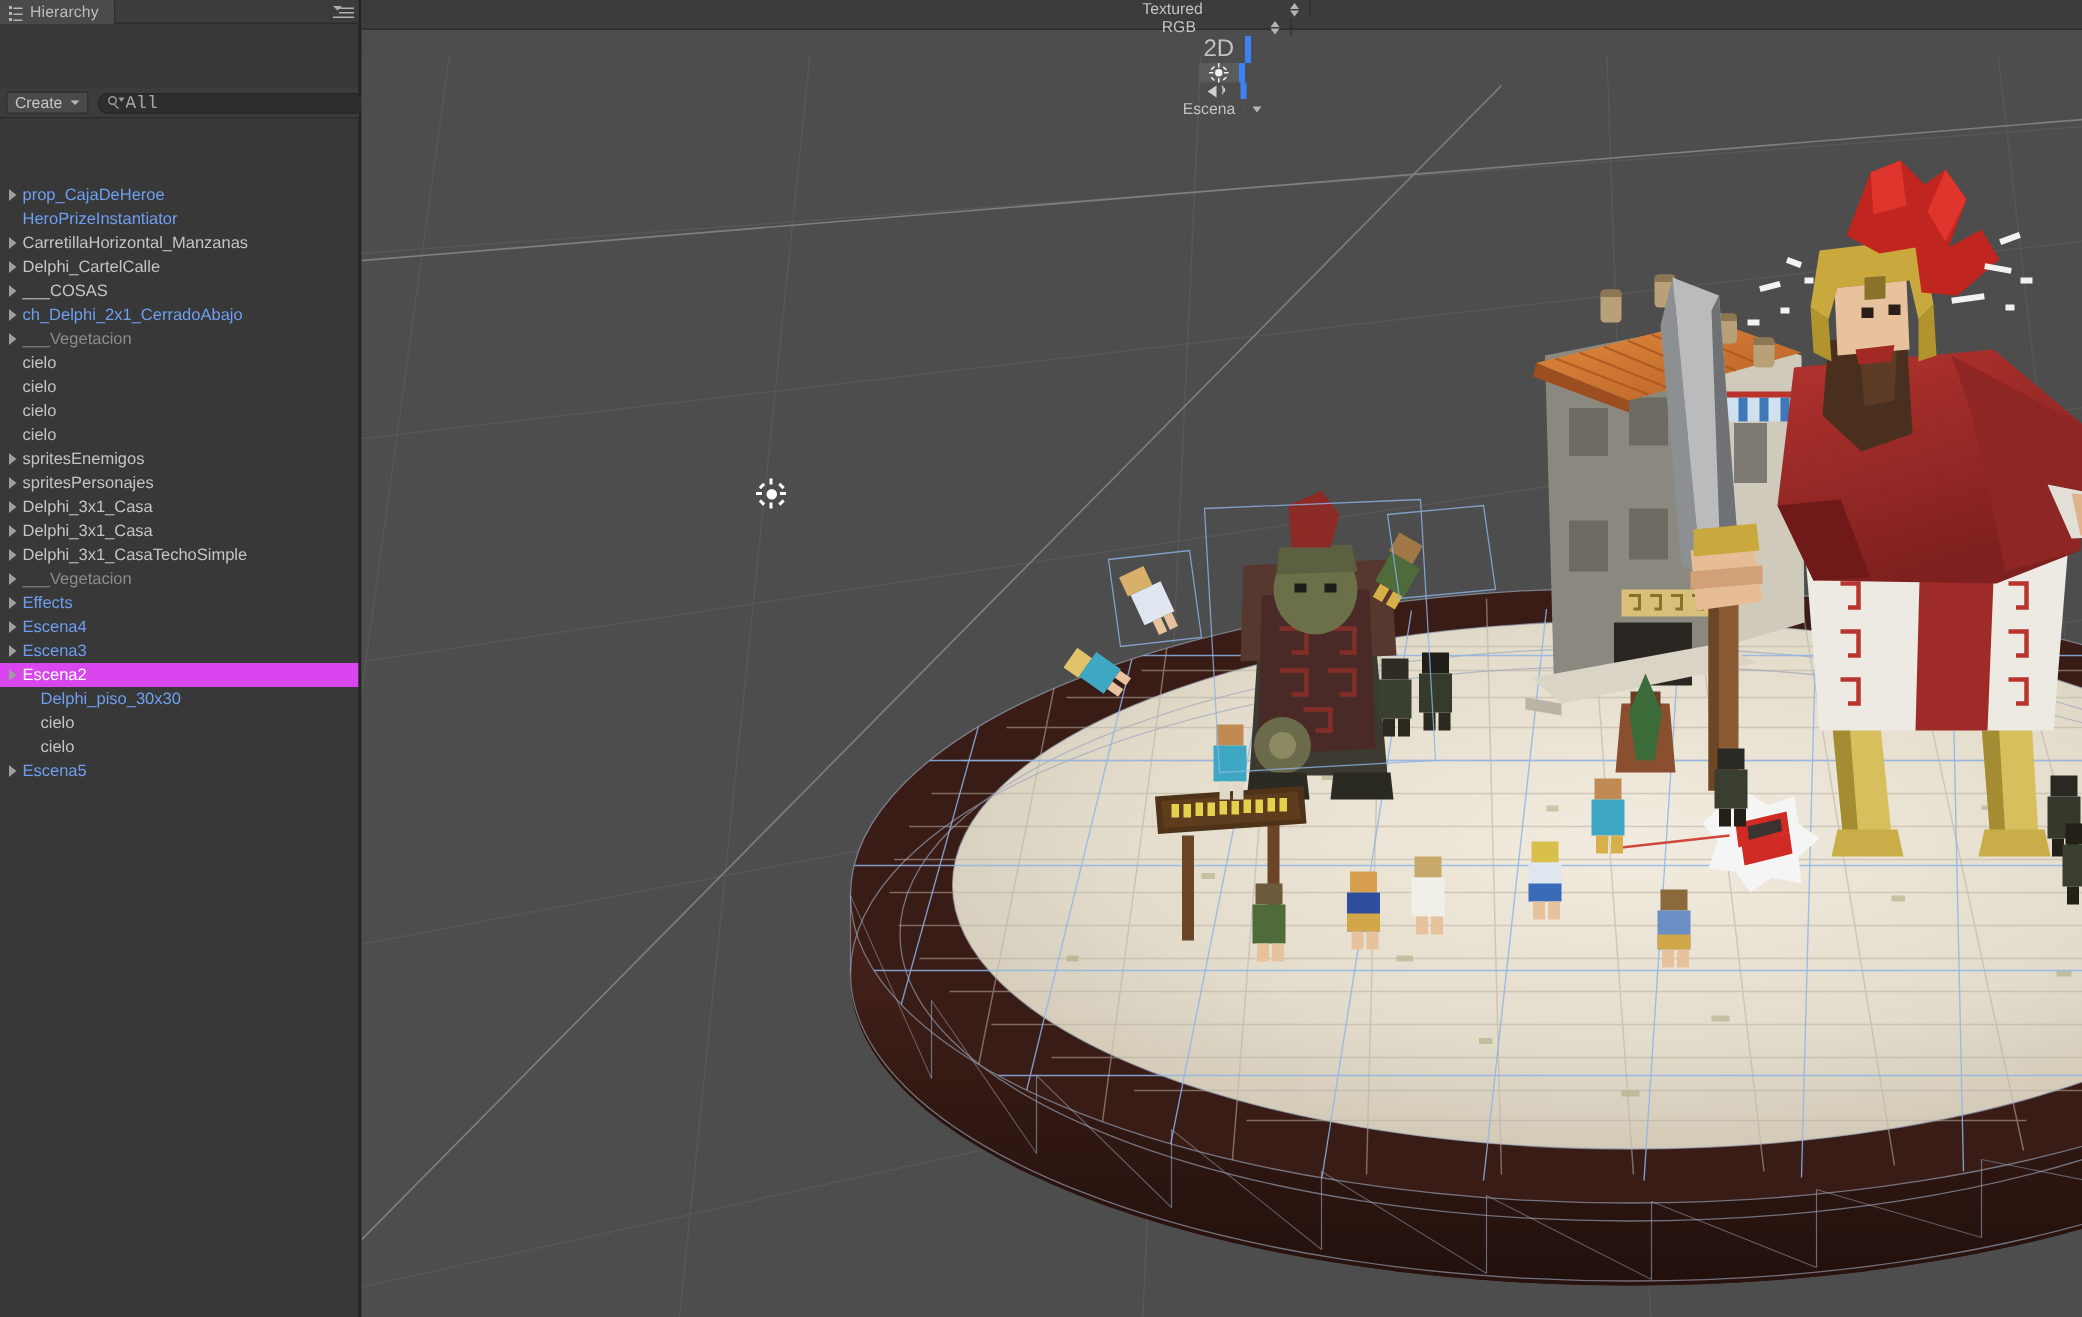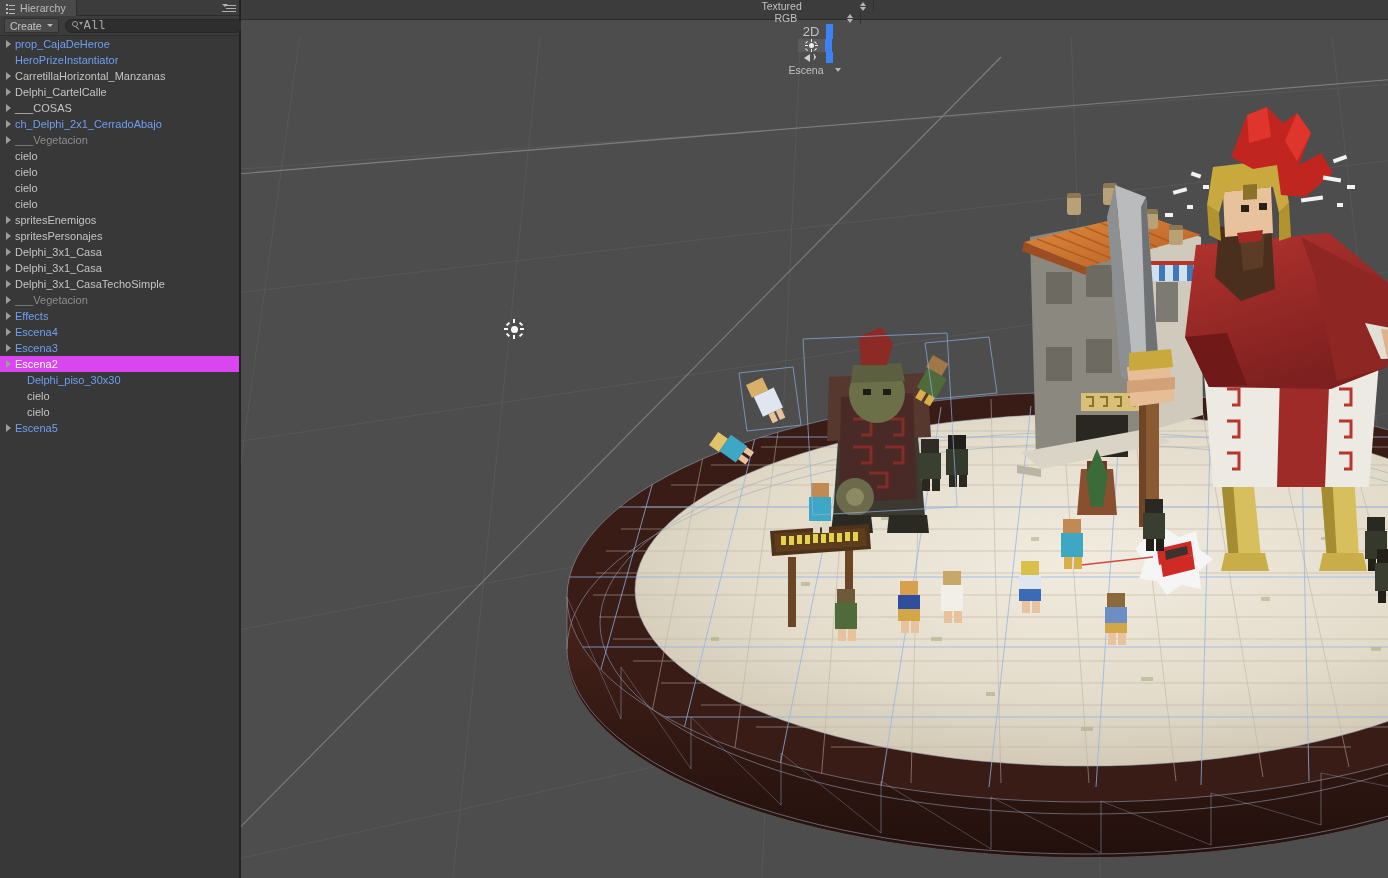--- a/index.html
+++ b/index.html
@@ -10,21 +10,21 @@
     font-family:"Liberation Sans","DejaVu Sans",sans-serif;
     -webkit-font-smoothing:antialiased;
   }
   #app{ position:relative; width:1388px; height:878px; display:flex; }
 
   
   #hierarchy{
     position:relative; width:241px; height:878px;
     background:#383838;
     border-right:2px solid #232323;
-    display:flex; flex-direction:column;
+    display:flex; flex-direction:column;gap:43px;
   }
   .panel-tabbar{
     height:16px; background:#3c3c3c; position:relative;
     border-bottom:1px solid #2c2c2c;
   }
   .panel-tab{
     position:absolute; left:0; top:0; height:16px;
     display:flex; align-items:center; gap:4px;
     padding:0 10px 0 6px;
     background:#4a4a4a;
@@ -142,22 +142,22 @@
   }
   .tb-drop{ min-width:118px; justify-content:space-between; }
   .tb-drop.rgb{ min-width:92px; }
   .updown{ position:relative; width:7px; height:11px; flex:none; }
   .updown i{ position:absolute; left:0; width:0;height:0;
     border-left:3.5px solid transparent;border-right:3.5px solid transparent;}
   .updown i.u{ top:1px; border-bottom:4px solid #b4b4b4;}
   .updown i.d{ bottom:1px; border-top:4px solid #b4b4b4;}
   .tb-toggle{
     height:20px; min-width:28px; padding:0 7px; display:flex; align-items:center;
-    justify-content:center; font-size:13px; color:#c2c2c2;
-    border-right:7px solid #3b82f6; cursor:default;
+    justify-content:center; font-size:16px; color:#c2c2c2;
+    border-right:4px solid #3b82f6; cursor:default;
   }
   .tb-toggle.on{ background:#5b5b5b; }
   .sun-glyph{ position:relative; width:13px; height:13px; }
   .sun-glyph .core{
     position:absolute; left:4px; top:4px; width:5px;height:5px;border-radius:50%;
     background:#f0f0f0;
   }
   .sun-glyph .ray{ position:absolute; background:#f0f0f0; }
   .audio-glyph{ position:relative; width:15px;height:11px; }
   .audio-glyph .spk{

